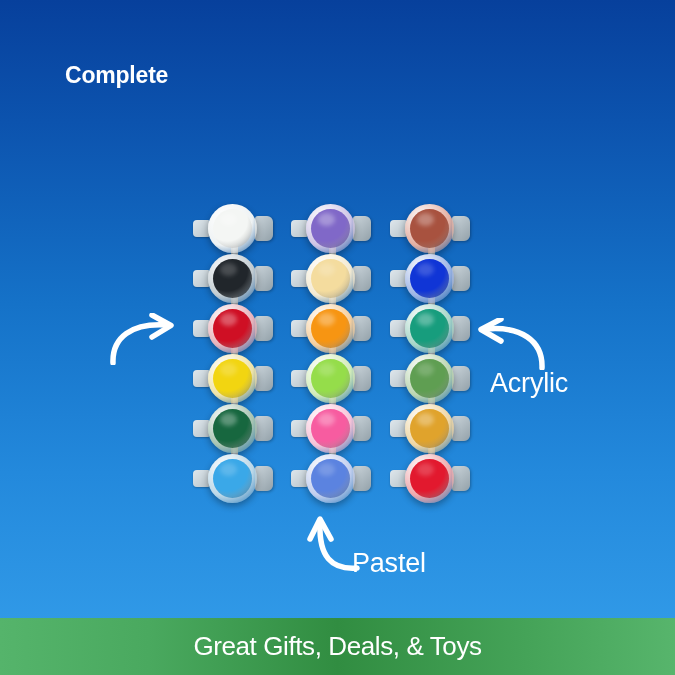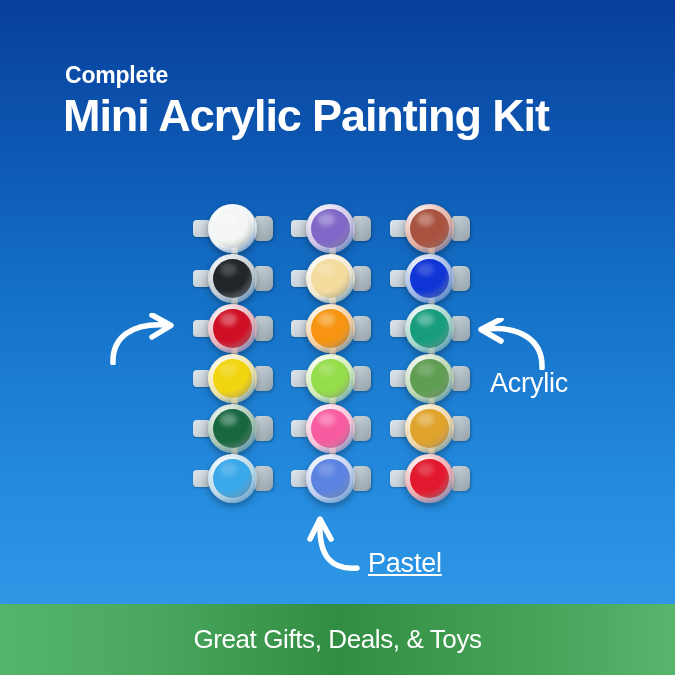--- a/index.html
+++ b/index.html
@@ -105,51 +105,50 @@
   }
   .well.shine-low::after{ background:rgba(255,255,255,.18); }
 
   
   .label{
     position:absolute; color:#ffffff; font-weight:300;
     font-size:27px; letter-spacing:-0.2px; white-space:nowrap;
   }
   .label.primary{ left:58px; top:379px; }
   .label.metallic{ left:490px; top:368px; }
-  .label.pastel{ left:368px; top:548px;text-decoration:underline; }
+  .label.pastel{ left:352px; top:548px; }
 
   .arrow{ position:absolute; }
   .arrow.primary{ left:108px; top:313px; }
   .arrow.metallic{ left:468px; top:318px; }
   .arrow.pastel{ left:305px; top:512px; }
 
   
   .banner{
     position:absolute; left:0; bottom:0;
-    width:675px; height:71px;
+    width:675px; height:57px;
     background:linear-gradient(90deg,
         #55b46b 0%,
         #4aa95f 22%,
         #318d41 50%,
         #45a358 78%,
         #57b56c 100%);
     display:flex; align-items:center; justify-content:center;
   }
   .banner-text{
     color:#ffffff; font-size:26px; font-weight:500;
     letter-spacing:-0.4px;
   }
 </style>
 </head>
 <body>
 
 <div class="poster">
 
   <div class="eyebrow">Complete</div>
-  <div class="title">Mini Acrylic Painting Kit</div>
 
   <div class="strips">
     <div class="strip c0">
         <div class="pot">
           <div class="spine"></div>
           <div class="tab"></div>
           <div class="flap"></div>
           <div class="rim" style="background: radial-gradient(circle at 34% 28%, rgb(255, 255, 255) 0%, rgb(238, 242, 243) 58%, rgba(0, 0, 0, 0.18) 100%);">
             <div class="well" style="background: radial-gradient(circle at 36% 30%, rgb(244, 246, 244) 0%, rgb(244, 246, 244) 55%, rgba(0, 0, 0, 0.3) 100%);"></div>
           </div>

